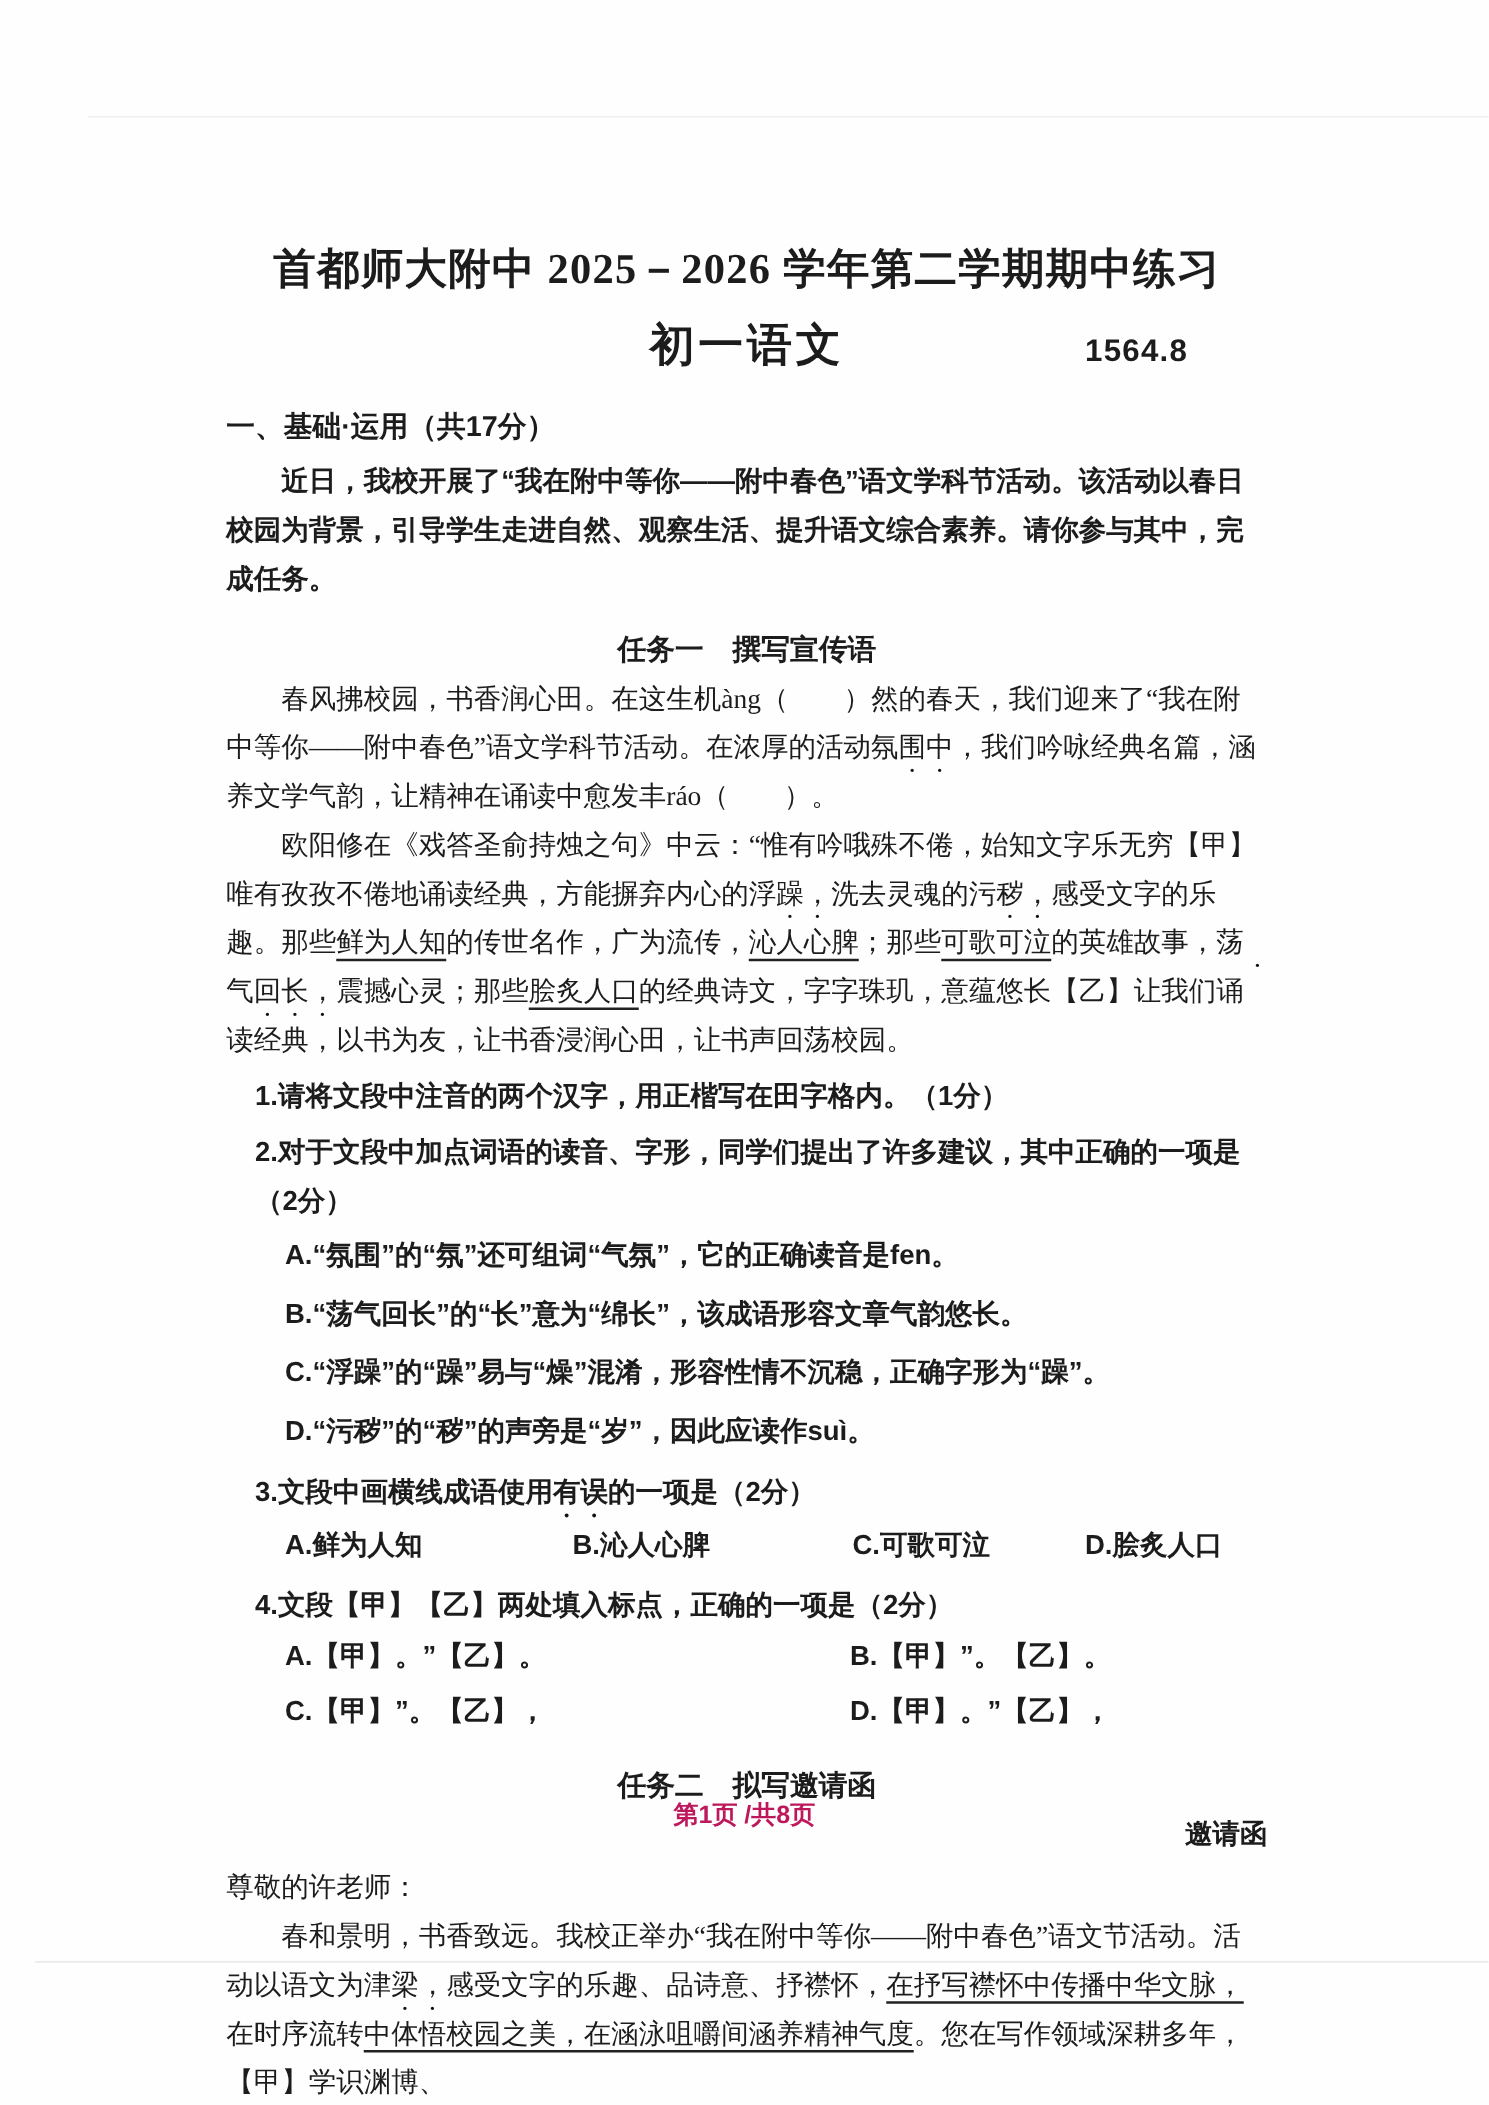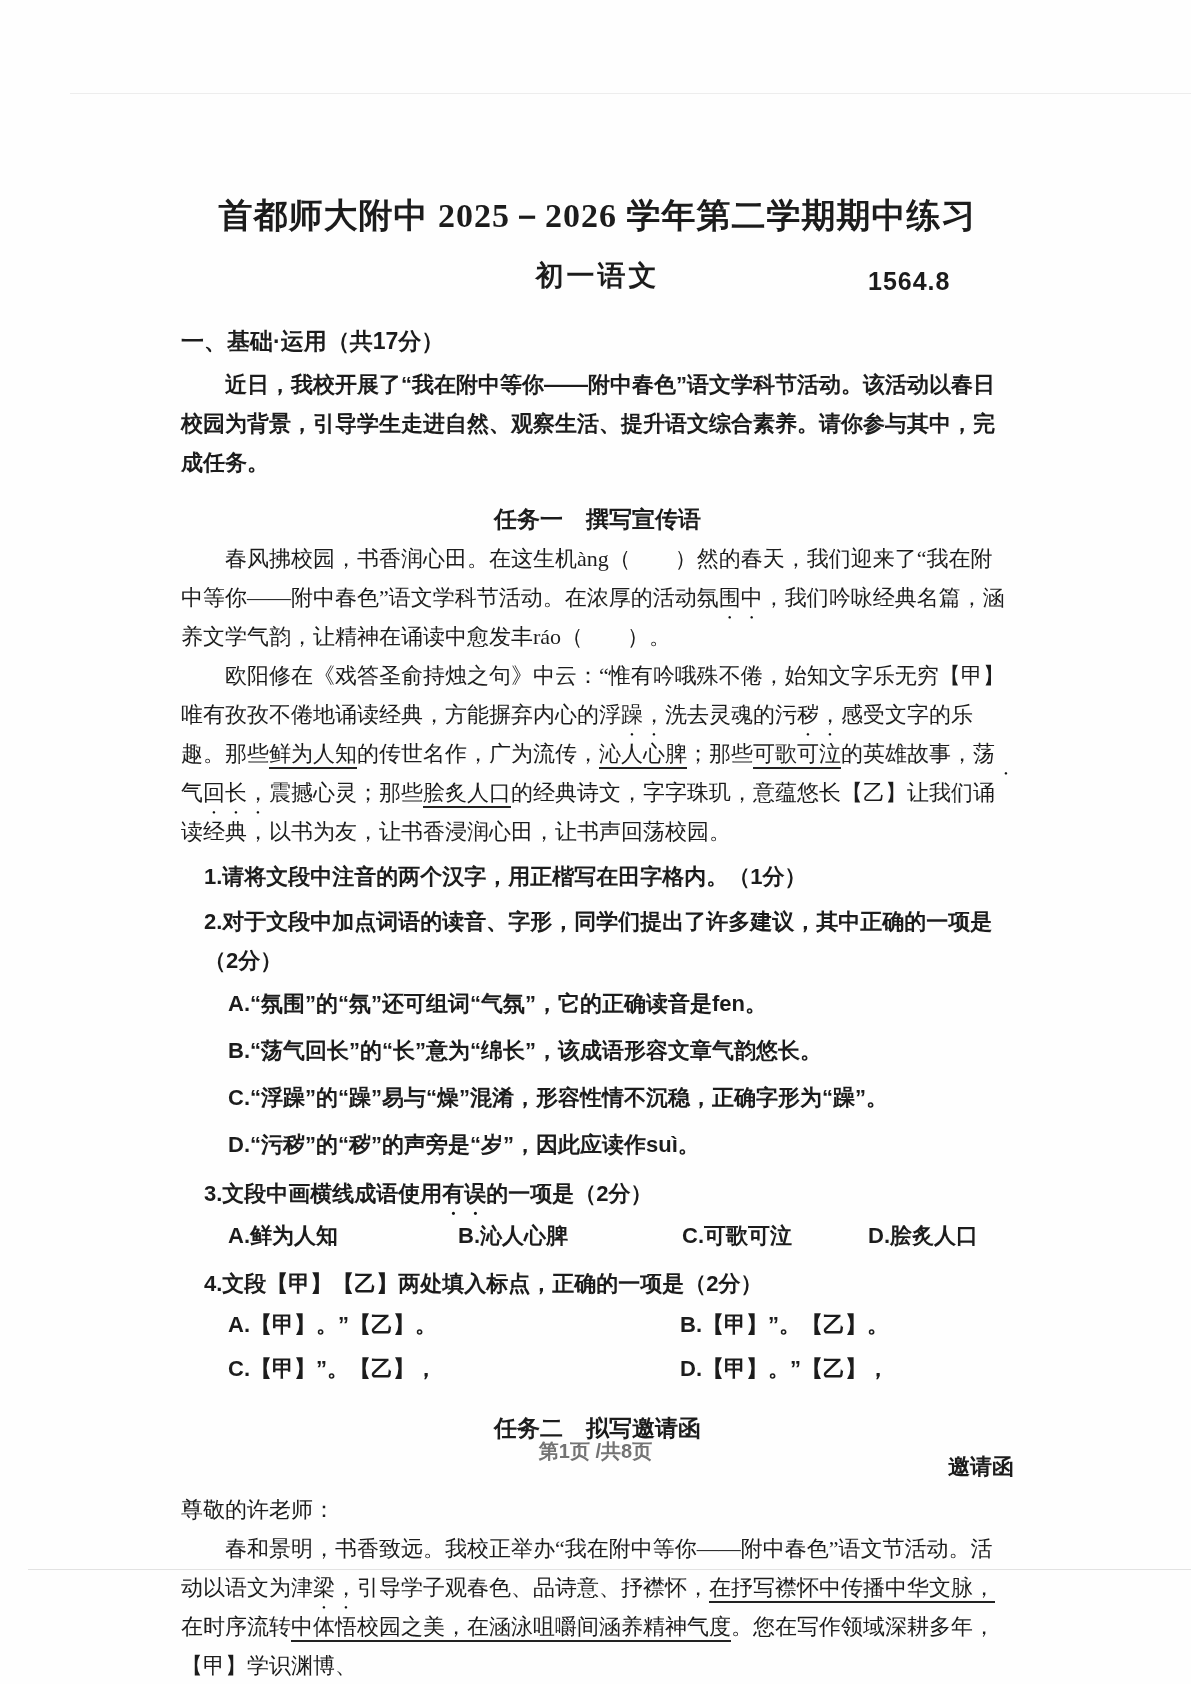--- a/index.html
+++ b/index.html
@@ -20,21 +20,21 @@
     font-size:22px;line-height:39px;
   }
   .exam-title{
     margin:0;text-align:center;
     font-family:"Liberation Serif", serif;
     font-size:34px;font-weight:bold;line-height:40px;letter-spacing:1px;
   }
   .subject-row{position:relative;margin-top:14px;height:52px;}
   .exam-subject{
     margin:0;text-align:center;
-    font-size:28px;font-weight:bold;line-height:52px;letter-spacing:3px;
+    font-size:36px;font-weight:bold;line-height:52px;letter-spacing:3px;
     font-family:"Liberation Sans", sans-serif;
   }
   .exam-date{
     position:absolute;left:687px;top:12px;
     font-family:"Liberation Sans", sans-serif;
     font-size:25px;font-weight:bold;letter-spacing:1px;
   }
   .sec-heading{
     margin-top:20px;
     font-family:"Liberation Sans", sans-serif;
@@ -104,21 +104,21 @@
   }
   .tzg::after{
     content:"";position:absolute;top:2px;bottom:2px;left:50%;
     border-left:1px dashed #9a9a9a;
   }
   .gap{display:inline-block;width:150px;}
   .page-footer{
     position:absolute;left:0;top:1438px;width:100%;
     text-align:center;
     font-family:"Liberation Sans", sans-serif;
-    font-weight:bold;font-size:20px;color:#737373;
+    font-weight:bold;font-size:20px;color:#be185d;
   }
 </style>
 </head>
 <body>
 
 <div class="page">
   <div class="edge-line top"></div>
   <div class="edge-line bottom"></div>
 
   <div class="sheet">
@@ -161,18 +161,18 @@
       <span>A.【甲】。”【乙】。</span>
       <span>B.【甲】”。【乙】。</span>
       <span>C.【甲】”。【乙】，</span>
       <span>D.【甲】。”【乙】，</span>
     </div>
 
     <div class="center-heading">任务二　拟写邀请函</div>
     <div class="letter-title">邀请函</div>
 
     <p class="kai salutation">尊敬的许老师：</p>
-    <p class="kai"><span>春和景明，书香致远。我校正举办“我在附中等你——附中春色”语文节活动。活动以语文为</span><span class="dot"><span class="emch">津</span><span class="emch">梁</span></span><span>，引导学子观春色、品诗意、抒襟怀，</span><span class="u">在抒写襟怀中传播中华文脉，</span><span>在时序流转</span><span class="u">中体悟校园之美，在涵泳咀嚼间涵养精神气度</span><span>。您在写作领域深耕多年，【甲】学识渊博、</span></p>
+    <p class="kai"><span>春和景明，书香致远。我校正举办“我在附中等你——附中春色”语文节活动。活动以语文为</span><span class="dot"><span class="emch">津</span><span class="emch">梁</span></span><span>，感受文字的乐趣、品诗意、抒襟怀，</span><span class="u">在抒写襟怀中传播中华文脉，</span><span>在时序流转</span><span class="u">中体悟校园之美，在涵泳咀嚼间涵养精神气度</span><span>。您在写作领域深耕多年，【甲】学识渊博、</span></p>
 
   </div>
 
   <div class="page-footer">第1页 /共8页</div>
 </div>
 
 </body></html>

